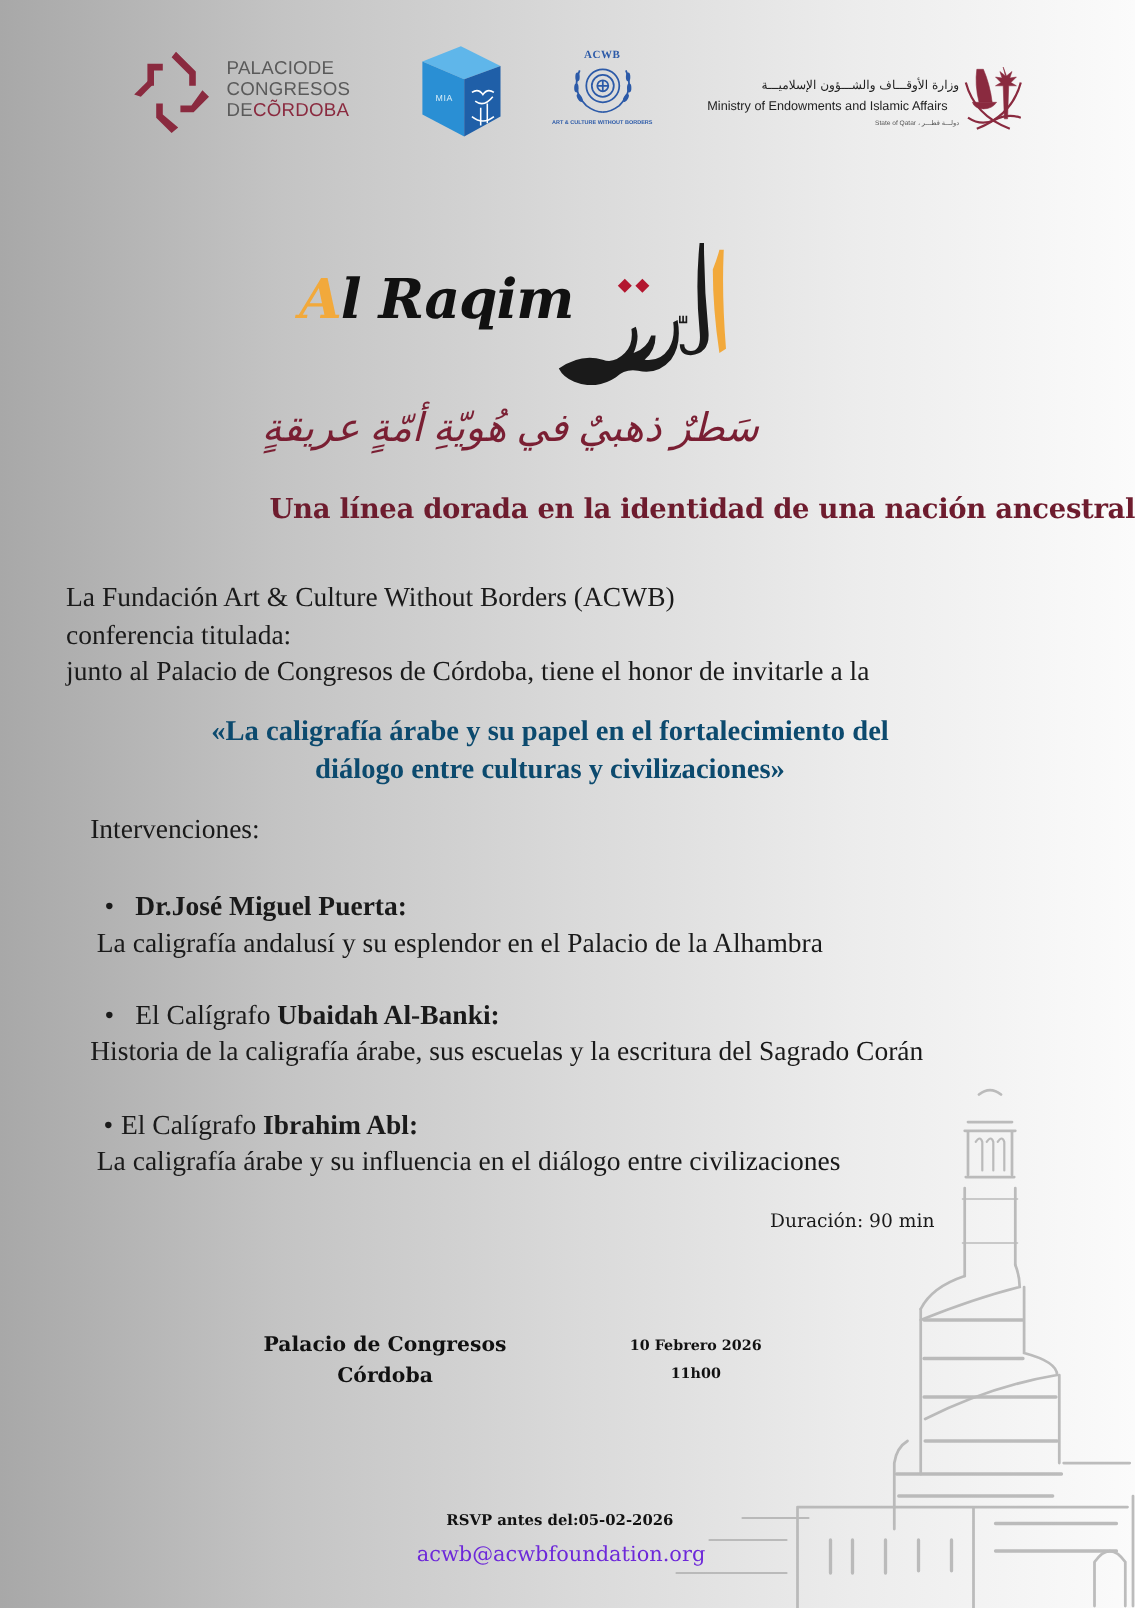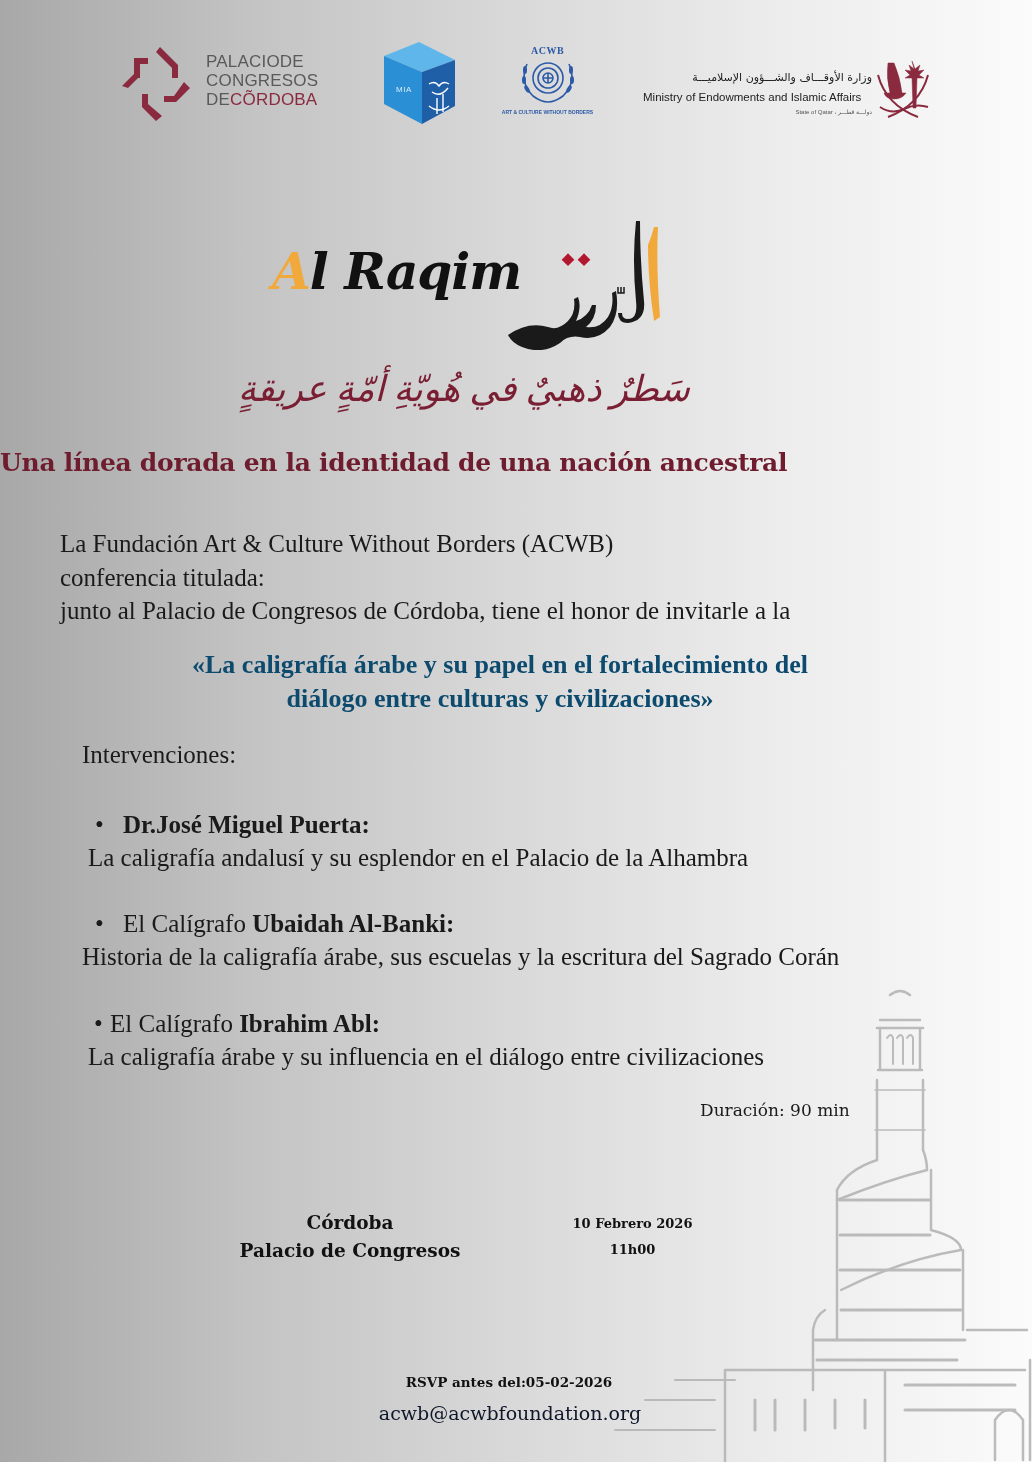--- a/index.html
+++ b/index.html
@@ -44,21 +44,21 @@
   .title-en .first { color: #f2a93b; }
   .title-ar {
     left: 498px; top: 215px; width: 190px; height: 135px;
   }
   .subtitle-ar {
     left: 290px; top: 368px; width: 400px; text-align: center;
     font-family: Liberation Serif, serif; font-size: 36px; color: #7a1f33;
     direction: rtl; white-space: nowrap; font-style: italic;
   }
   .subtitle-es {
-    left: 0; top: 448px; width: 1032px; text-align: left;
+    left: 0; top: 448px; width: 1032px; text-align: right;
     font-family: "DejaVu Serif", serif; font-weight: bold;
     font-size: 25px; color: #6e1c2e; letter-spacing: -0.3px;
   }
 
   
   .intro {
     left: 60px; top: 527px; width: 900px; 
     font-family: "Liberation Serif", serif; font-size: 25px; line-height: 33.5px; color: #1a1a1a;
   }
   .conf-title {
@@ -95,21 +95,21 @@
     left: 530px; top: 1211px; width: 205px; text-align: center;
     font-family: "DejaVu Serif", serif; font-weight: bold; font-size: 13px; line-height: 26px; color: #111;
   }
 
   .rsvp {
     left: 0; top: 1374px; width: 1018px; text-align: center;
     font-family: "DejaVu Serif", serif; font-weight: bold; font-size: 13.5px; color: #111;
   }
   .email {
     left: 0; top: 1402px; width: 1020px; text-align: center;
-    font-family: "DejaVu Serif", serif; font-size: 19px; color: #0f172a;
+    font-family: "DejaVu Serif", serif; font-size: 19px; color: #6d28d9;
     text-decoration: none;
   }
 
   .tower { left: 575px; top: 980px; width: 457px; height: 482px; opacity: 0.9; }
 </style>
 </head>
 <body>
 
 <div class="abs logo-palacio">
   <svg width="80" height="80" viewBox="0 0 80 80">
@@ -251,22 +251,22 @@
 
     <path d="M150 390 h300 M150 390 v92 M310 390 v92 M455 380 v100"></path>
     <path d="M180 420 v30 M200 420 v30 M230 420 v30 M260 420 v28 M290 420 v28" stroke-width="3"></path>
     <path d="M330 405 h110 M330 430 h110" stroke-width="3"></path>
     <path d="M100 400 h60 M70 420 h70 M40 450 h100" stroke-width="2"></path>
     <path d="M420 440 q14 -20 28 0 v40 M420 440 v40"></path>
   </g>
 </svg>
 
 <div class="abs venue">
+  <div>Palacio de Congresos</div>
   <div>Córdoba</div>
-  <div>Palacio de Congresos</div>
 </div>
 <div class="abs datetime">
   <div>10 Febrero 2026</div>
   <div>11h00</div>
 </div>
 
 <div class="abs rsvp">RSVP antes del:05-02-2026</div>
 <a class="abs email">acwb@acwbfoundation.org</a>
 
 </body></html>

